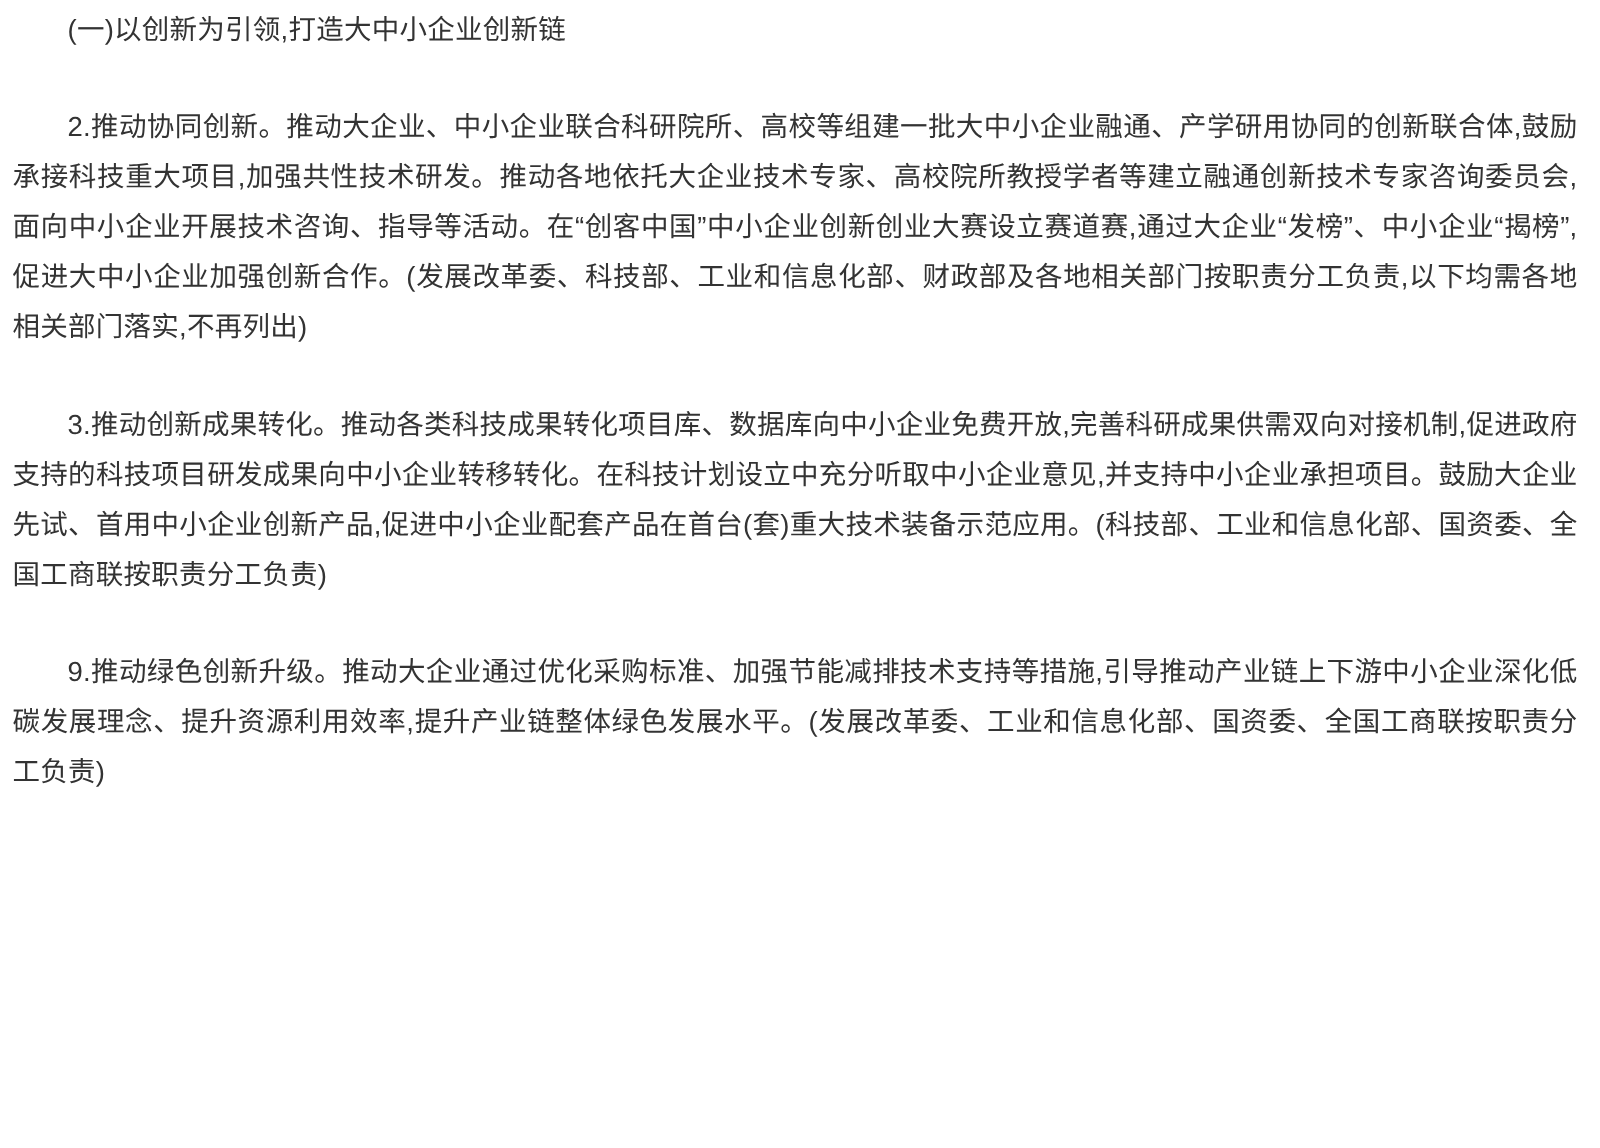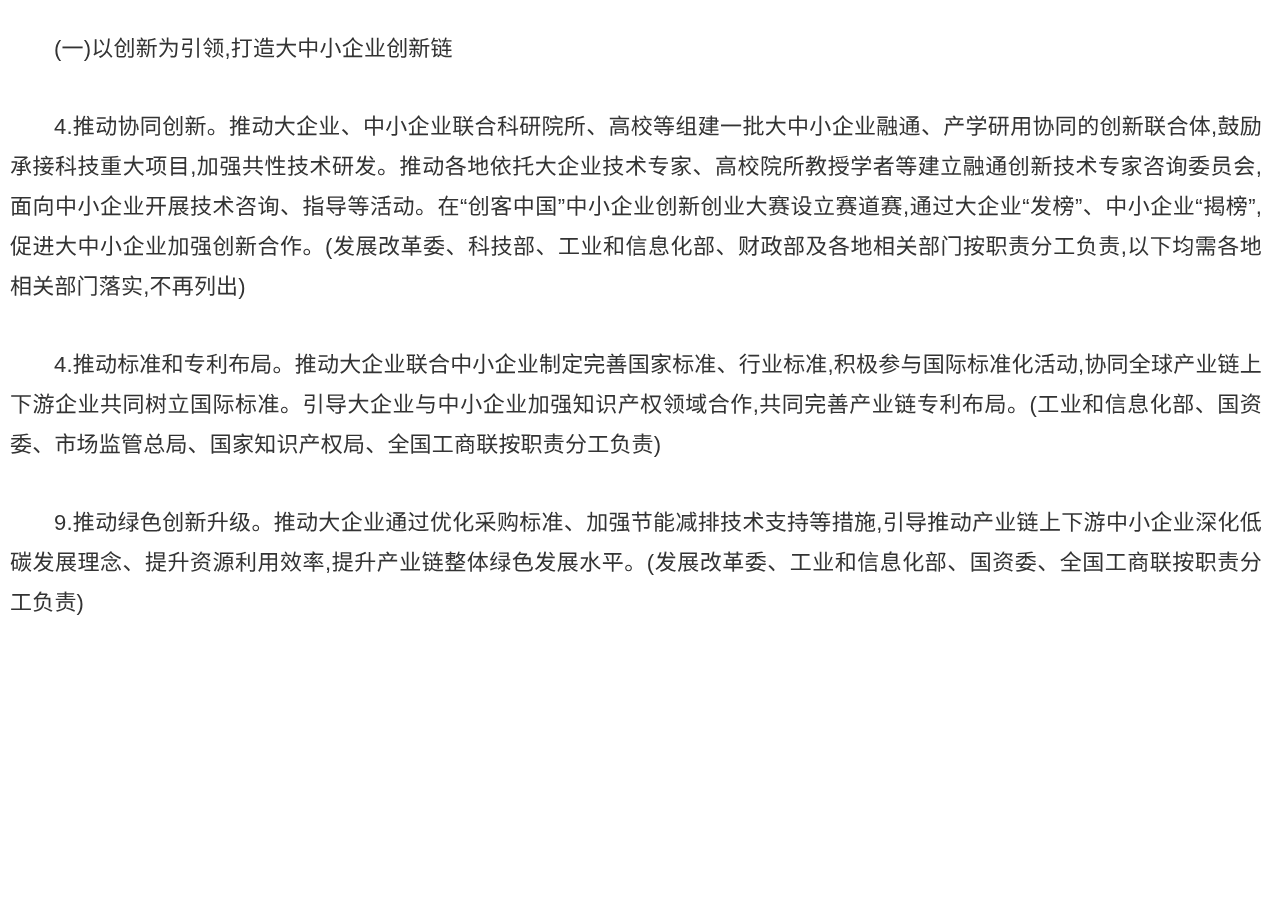--- a/index.html
+++ b/index.html
@@ -11,21 +11,20 @@
     width: 1280px;
     height: 918px;
     box-sizing: border-box;
     padding: 4px 18px 0 10px;
     font-family: "Liberation Sans", "DejaVu Sans", sans-serif;
     color: #333333;
     overflow: hidden;
   }
   .doc {
     width: 100%;
-    margin-top: 25px;
   }
   .para {
     font-size: 22px;
     line-height: 40px;
     font-weight: 400;
     text-align: justify;
     text-justify: inter-ideograph;
     text-indent: 2em;
     margin: 38px 0 0 0;
     letter-spacing: 0.2px;
@@ -34,20 +33,20 @@
   .para.heading {
     margin-top: 0;
   }
 </style>
 </head>
 <body>
 
 <div class="doc">
   <p class="para heading">(一)以创新为引领,打造大中小企业创新链</p>
 
-  <p class="para">4.推动协同创新。推动大企业、中小企业联合科研院所、高校等组建一批大中小企业融通、产学研用协同的创新联合体,鼓励承接科技重大项目,加强共性技术研发。推动各地依托大企业技术专家、高校院所教授学者等建立融通创新技术专家咨询委员会,面向中小企业开展技术咨询、指导等活动。在“创客中国”中小企业创新创业大赛设立赛道赛,通过大企业“发榜”、中小企业“揭榜”,促进大中小企业加强创新合作。(发展改革委、科技部、工业和信息化部、财政部及各地相关部门按职责分工负责,以下均需各地相关部门落实,不再列出)</p>
+  <p class="para">2.推动协同创新。推动大企业、中小企业联合科研院所、高校等组建一批大中小企业融通、产学研用协同的创新联合体,鼓励承接科技重大项目,加强共性技术研发。推动各地依托大企业技术专家、高校院所教授学者等建立融通创新技术专家咨询委员会,面向中小企业开展技术咨询、指导等活动。在“创客中国”中小企业创新创业大赛设立赛道赛,通过大企业“发榜”、中小企业“揭榜”,促进大中小企业加强创新合作。(发展改革委、科技部、工业和信息化部、财政部及各地相关部门按职责分工负责,以下均需各地相关部门落实,不再列出)</p>
 
 
+  <p class="para">3.推动创新成果转化。推动各类科技成果转化项目库、数据库向中小企业免费开放,完善科研成果供需双向对接机制,促进政府支持的科技项目研发成果向中小企业转移转化。在科技计划设立中充分听取中小企业意见,并支持中小企业承担项目。鼓励大企业先试、首用中小企业创新产品,促进中小企业配套产品在首台(套)重大技术装备示范应用。(科技部、工业和信息化部、国资委、全国工商联按职责分工负责)</p>
 
-  <p class="para">4.推动标准和专利布局。推动大企业联合中小企业制定完善国家标准、行业标准,积极参与国际标准化活动,协同全球产业链上下游企业共同树立国际标准。引导大企业与中小企业加强知识产权领域合作,共同完善产业链专利布局。(工业和信息化部、国资委、市场监管总局、国家知识产权局、全国工商联按职责分工负责)</p>
 
   <p class="para">9.推动绿色创新升级。推动大企业通过优化采购标准、加强节能减排技术支持等措施,引导推动产业链上下游中小企业深化低碳发展理念、提升资源利用效率,提升产业链整体绿色发展水平。(发展改革委、工业和信息化部、国资委、全国工商联按职责分工负责)</p>
 </div>
 
 </body></html>

